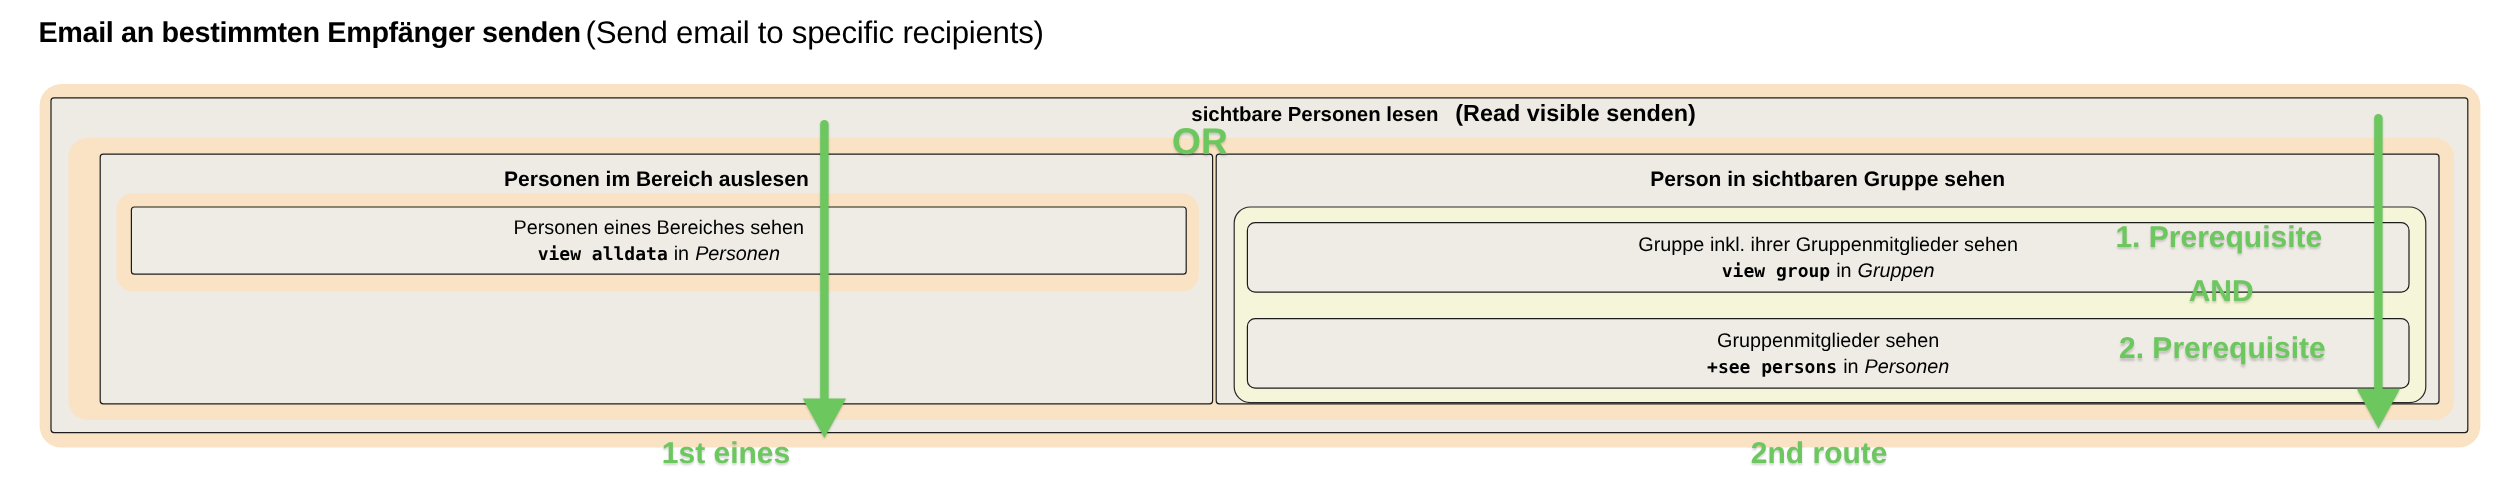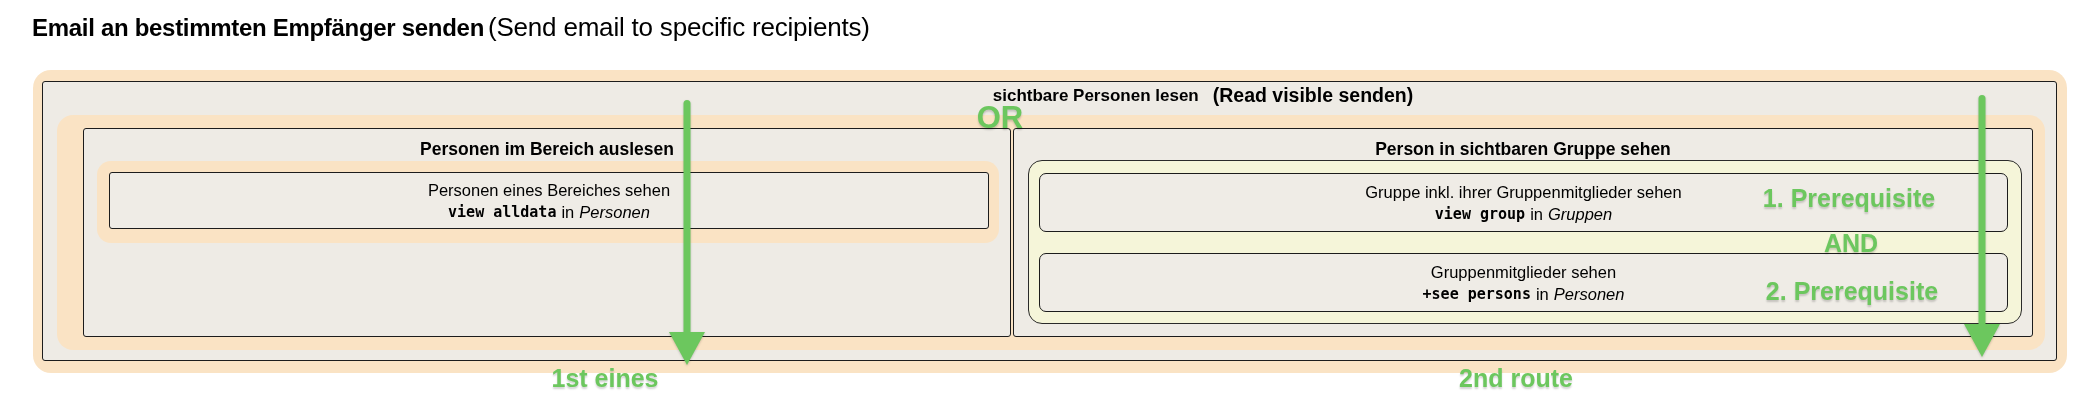--- a/index.html
+++ b/index.html
@@ -117,21 +117,21 @@
     border-radius: 3px;
   }
   .perm-line1 { font-size: 16.5px; }
   .perm-line2 { display: flex; align-items: center; gap: 5px; font-size: 16.5px; }
   .perm-code  { font-family: "DejaVu Sans Mono", monospace; font-weight: bold; font-size: 15px; }
   .perm-scope { font-style: italic; }
 
   
   .yellow-container {
     position: absolute;
-    left: 14px; top: 31px;
+    left: 14px; top: 43px;
     width: 994px; height: 164px;
     background: var(--pale_yellow);
     border: 1.3px solid #2a2a2a;
     border-radius: 14px;
   }
   .perm-box.prereq1 {
     left: 10px; top: 12px;
     width: 969px; height: 59px;
     border-radius: 7px;
   }

